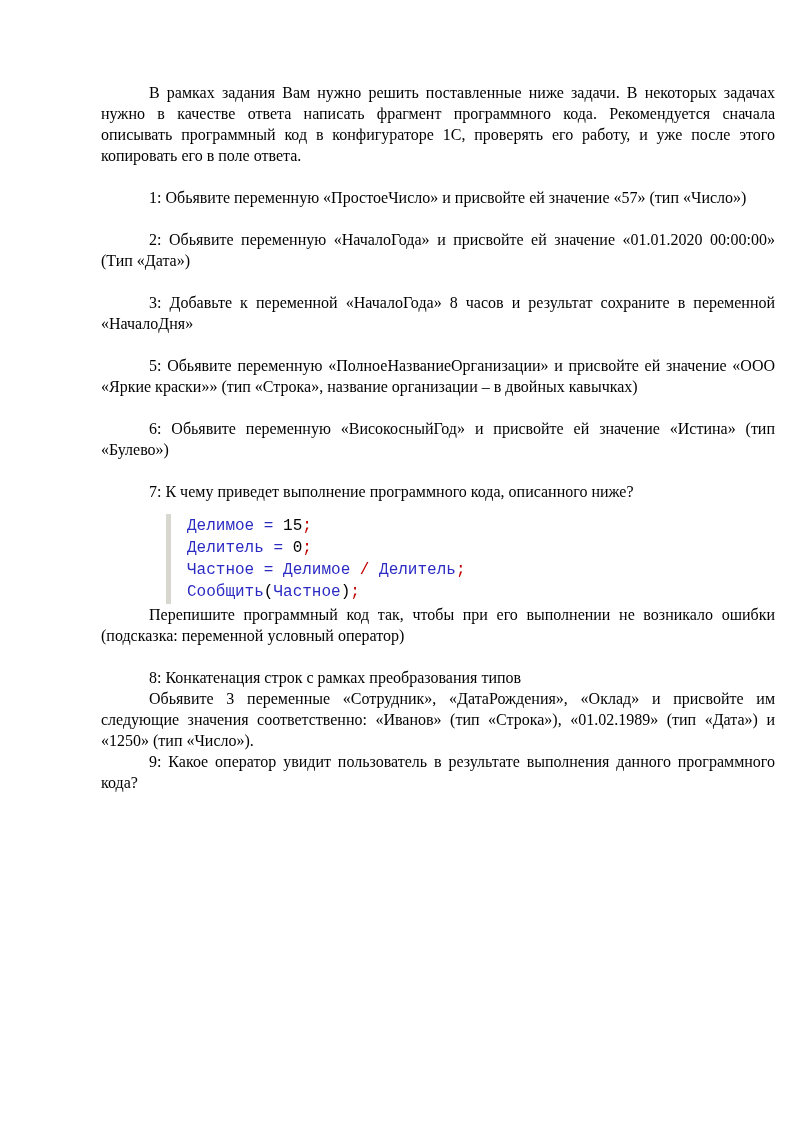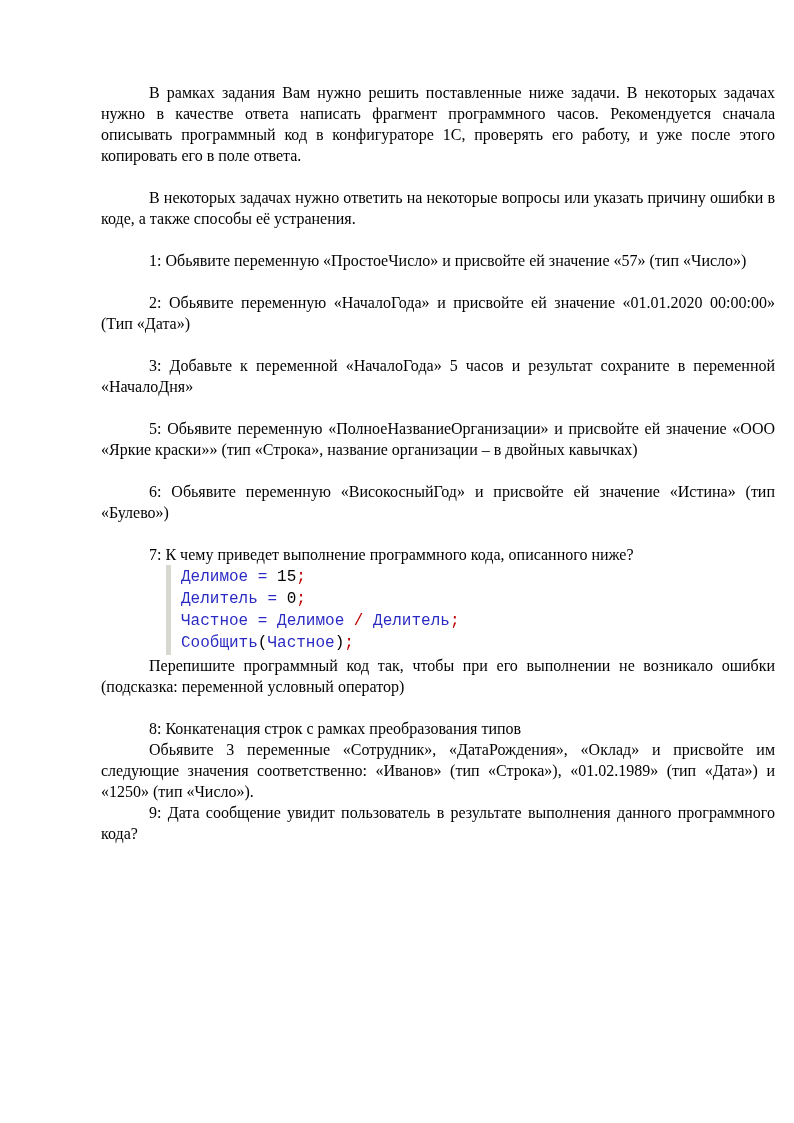--- a/index.html
+++ b/index.html
@@ -17,56 +17,55 @@
     line-height: 21px;
     color: #000000;
   }
   .para {
     margin: 0 0 21px 0;
     text-indent: 48px;
     text-align: justify;
   }
   .para.tight { margin-bottom: 0; }
   .code {
-    margin: 0 0 0 65px;
+    margin: 12px 0 0 65px;
     border-left: 5px solid #d8d8d0;
-    padding: 1px 0 1px 10px;
+    padding: 1px 0 1px 16px;
     font-family: "Liberation Mono", "DejaVu Sans Mono", monospace;
     font-size: 16px;
     line-height: 22px;
     white-space: pre;
   }
   .code-line { min-height: 22px; }
 </style>
 </head>
 <body>
 
 <div class="page">
 
-  <p class="para">В рамках задания Вам нужно решить поставленные ниже задачи. В некоторых задачах нужно в качестве ответа написать фрагмент программного часов. Рекомендуется сначала описывать программный код в конфигураторе 1С, проверять его работу, и уже после этого копировать его в поле ответа.</p>
+  <p class="para">В рамках задания Вам нужно решить поставленные ниже задачи. В некоторых задачах нужно в качестве ответа написать фрагмент программного кода. Рекомендуется сначала описывать программный код в конфигураторе 1С, проверять его работу, и уже после этого копировать его в поле ответа.</p>
 
-  <p class="para">В некоторых задачах нужно ответить на некоторые вопросы или указать причину ошибки в коде, а также способы её устранения.</p>
 
   <p class="para">1: Обьявите переменную «ПростоеЧисло» и присвойте ей значение «57» (тип «Число»)</p>
 
   <p class="para">2: Обьявите переменную «НачалоГода» и присвойте ей значение «01.01.2020 00:00:00» (Тип «Дата»)</p>
 
-  <p class="para">3: Добавьте к переменной «НачалоГода» 5 часов и результат сохраните в переменной «НачалоДня»</p>
+  <p class="para">3: Добавьте к переменной «НачалоГода» 8 часов и результат сохраните в переменной «НачалоДня»</p>
 
 
   <p class="para">5: Обьявите переменную «ПолноеНазваниеОрганизации» и присвойте ей значение «ООО «Яркие краски»» (тип «Строка», название организации – в двойных кавычках)</p>
 
   <p class="para">6: Обьявите переменную «ВисокосныйГод» и присвойте ей значение «Истина» (тип «Булево»)</p>
 
   <p class="para tight">7: К чему приведет выполнение программного кода, описанного ниже?</p>
 
   <div class="code" style="border-left-color: rgb(216, 216, 208);"><div class="code-line"><span style="color: rgb(43, 43, 196);">Делимое</span><span style="color: rgb(43, 43, 196);"> = </span><span style="color: rgb(0, 0, 0);">15</span><span style="color: rgb(192, 0, 0);">;</span></div><div class="code-line"><span style="color: rgb(43, 43, 196);">Делитель</span><span style="color: rgb(43, 43, 196);"> = </span><span style="color: rgb(0, 0, 0);">0</span><span style="color: rgb(192, 0, 0);">;</span></div><div class="code-line"><span style="color: rgb(43, 43, 196);">Частное</span><span style="color: rgb(43, 43, 196);"> = </span><span style="color: rgb(43, 43, 196);">Делимое</span><span style="color: rgb(192, 0, 0);"> / </span><span style="color: rgb(43, 43, 196);">Делитель</span><span style="color: rgb(192, 0, 0);">;</span></div><div class="code-line"><span style="color: rgb(43, 43, 196);">Сообщить</span><span style="color: rgb(0, 0, 0);">(</span><span style="color: rgb(43, 43, 196);">Частное</span><span style="color: rgb(0, 0, 0);">)</span><span style="color: rgb(192, 0, 0);">;</span></div></div>
 
   <p class="para">Перепишите программный код так, чтобы при его выполнении не возникало ошибки (подсказка: переменной условный оператор)</p>
 
   <p class="para tight">8: Конкатенация строк с рамках преобразования типов</p>
 
   <p class="para tight">Обьявите 3 переменные «Сотрудник», «ДатаРождения», «Оклад» и присвойте им следующие значения соответственно: «Иванов» (тип «Строка»), «01.02.1989» (тип «Дата») и «1250» (тип «Число»).</p>
 
 
-  <p class="para">9: Дата сообщение увидит пользователь в результате выполнения данного программного кода?</p>
+  <p class="para">9: Какое оператор увидит пользователь в результате выполнения данного программного кода?</p>
 
 </div>
 
 </body></html>

